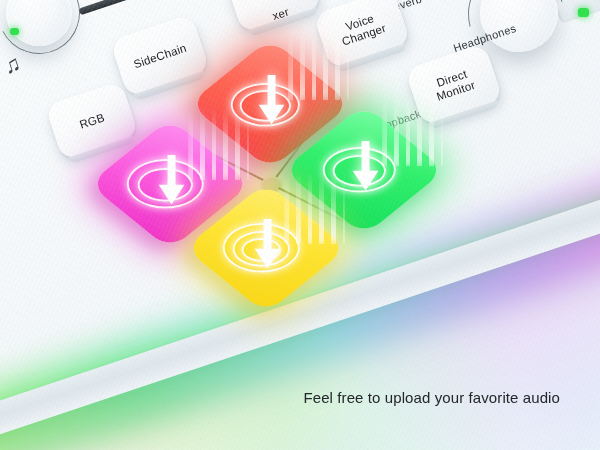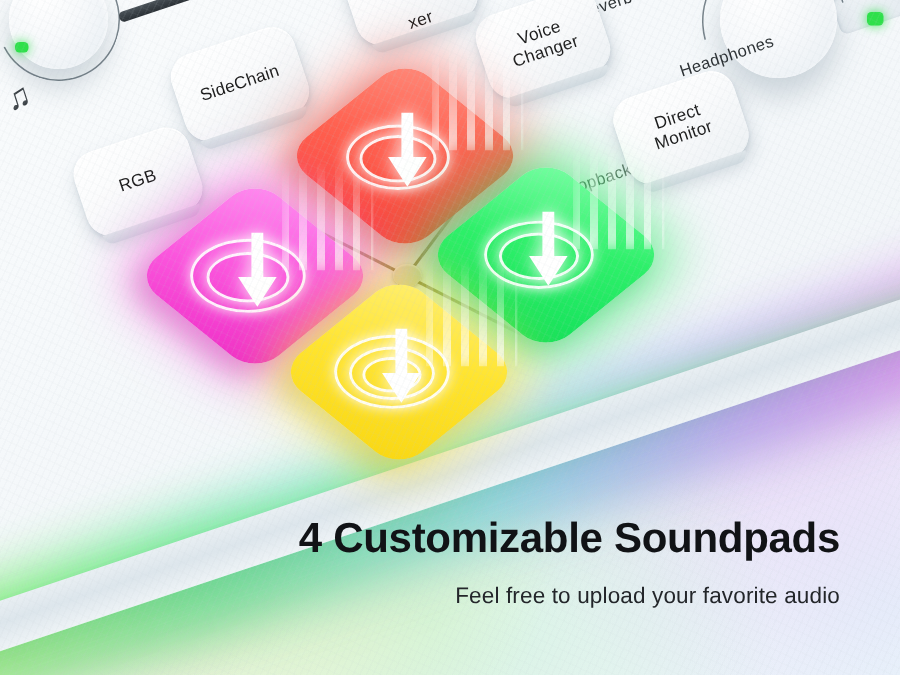--- a/index.html
+++ b/index.html
@@ -288,17 +288,16 @@
       <div class="ring" style="left:19px; top:25px; width:40px; height:24px;"></div>
     </div>
     <svg class="arrow" viewBox="0 0 30 56">
       <path d="M11 0 h8 v30 h9 L15 50 2 30 h9 z" fill="#ffffff"></path>
     </svg>
   </div>
 
   <div id="texture"></div>
 
   <div id="caption">
-    <div id="headline">4 Customizable Soundpads</div>
     <div id="subhead">Feel free to upload your favorite audio</div>
   </div>
 
 </div>
 
 </body></html>

